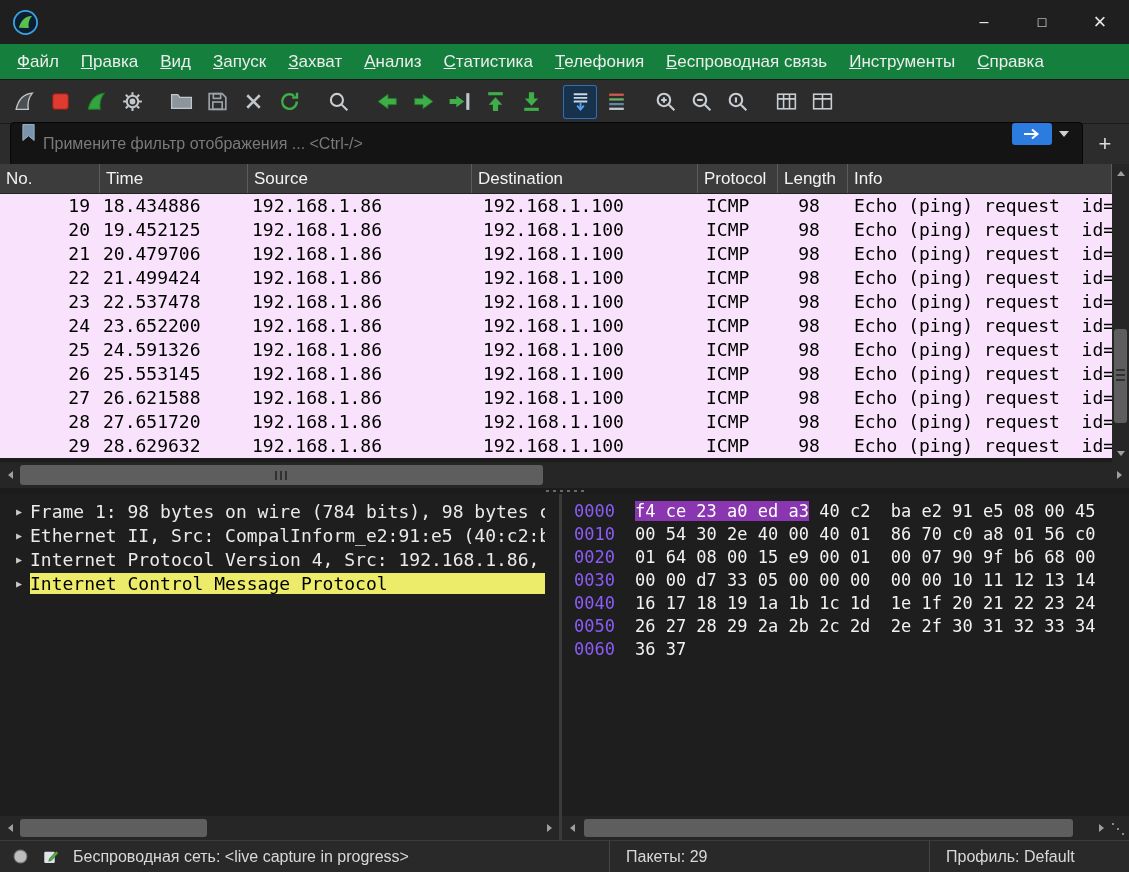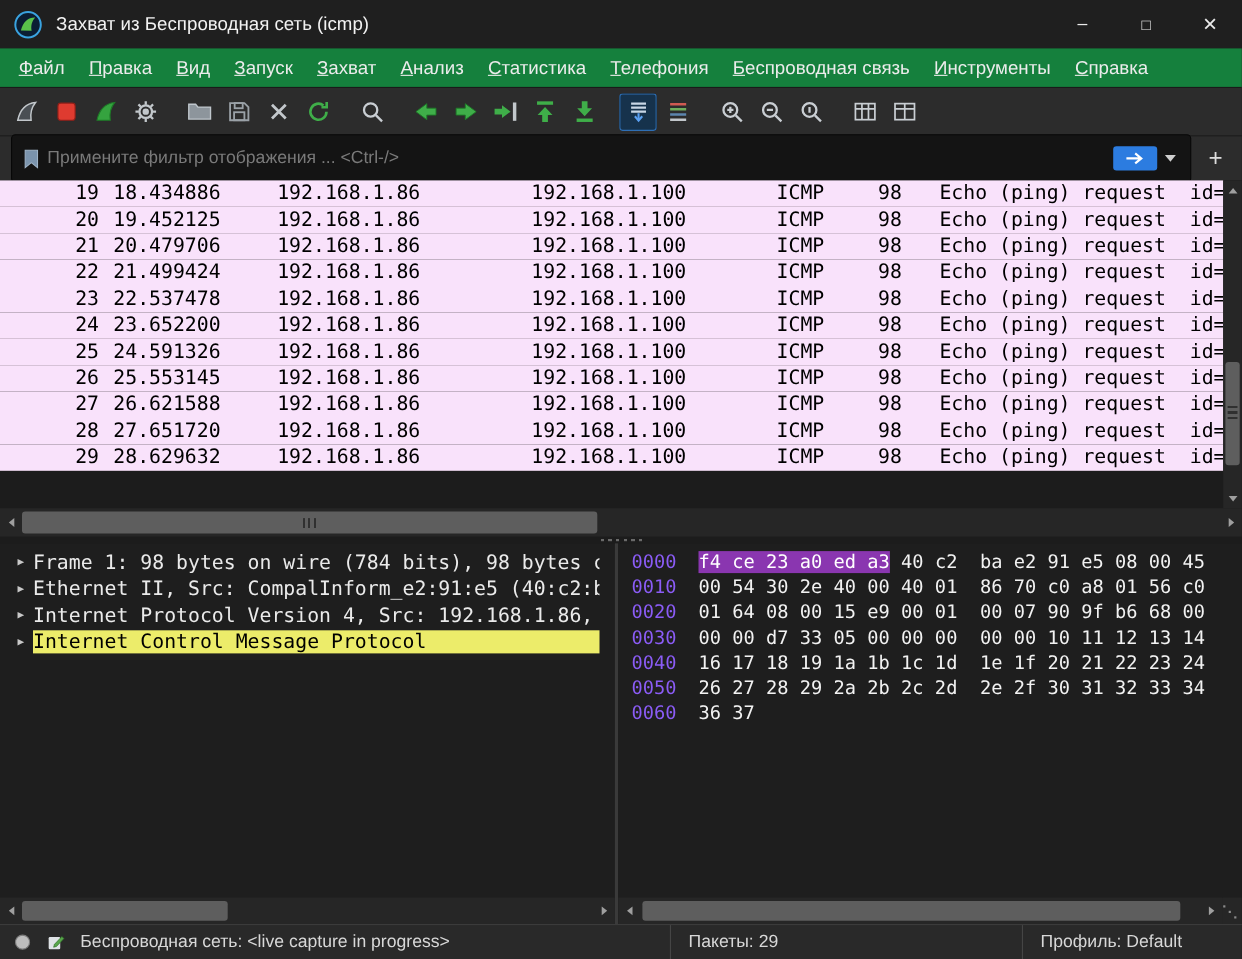--- a/index.html
+++ b/index.html
@@ -22,21 +22,21 @@
 
   
   .toolbar{height:44px;background:#2c2c2c;display:flex;align-items:center;padding-left:6px;border-bottom:1px solid #1a1a1a;flex:0 0 auto;}
   .tbtn{width:34px;height:34px;display:flex;align-items:center;justify-content:center;border-radius:3px;margin:0 1px;flex:0 0 auto;}
   .tbtn.group{margin-left:14px;}
   .tbtn.active{background:#16324c;box-shadow:inset 0 0 0 1px #2f6fb5;}
   .tbtn svg{display:block;}
 
   
   .filterbar{height:40px;background:#2c2c2c;display:flex;align-items:center;padding:0 10px;flex:0 0 auto;}
-  .filterfield{flex:1;height:44px;background:#141414;border:1px solid #070707;border-radius:4px;display:flex;align-items:center;padding:0 6px;}
+  .filterfield{flex:1;height:44px;background:#141414;border:1px solid #070707;border-radius:4px;display:flex;padding:0 6px;}
   .bookmark{display:flex;margin:0 7px 0 4px;flex:0 0 auto;}
   .filterinput{flex:1;background:transparent;border:none;outline:none;color:#e8e8e8;font-size:16px;font-family:"Liberation Sans",sans-serif;min-width:0;}
   .filterinput::placeholder{color:#7a7a7a;}
   .applybtn{width:40px;height:22px;background:#2c7ce0;border-radius:3px;display:flex;align-items:center;justify-content:center;flex:0 0 auto;}
   .caret{width:24px;height:22px;display:flex;align-items:center;justify-content:center;flex:0 0 auto;}
   .caret-shape{width:0;height:0;border-left:5px solid transparent;border-right:5px solid transparent;border-top:6px solid #cfcfcf;}
   .plusbtn{width:28px;height:28px;margin-left:8px;display:flex;align-items:center;justify-content:center;font-size:22px;color:#dcdcdc;flex:0 0 auto;}
 
   
   .packet-area{position:relative;flex:0 0 auto;height:324px;background:#1c1c1c;}
@@ -106,21 +106,20 @@
 
 <div class="window">
 
   <div class="titlebar">
     <span class="logo">
       <svg viewBox="0 0 24 24" width="27" height="27">
           <circle cx="12" cy="12" r="10.3" fill="#0b1e33" stroke="#3aa3e0" stroke-width="1.6"></circle>
           <path d="M6.2 16.6 C8 9.6 12.3 6 17.8 6.2 C14.9 9.5 14.2 13 14.9 16.9 Z" fill="#59c24a"></path>
         </svg>
     </span>
-    <span class="title">Захват из Беспроводная сеть (icmp)</span>
     <div class="wincontrols">
       <div class="wc">–</div>
       <div class="wc wc-max">□</div>
       <div class="wc wc-close">×</div>
     </div>
   </div>
 
   <div class="menubar">
       <div class="menu-item">Файл</div>
       <div class="menu-item">Правка</div>
@@ -309,20 +308,29 @@
           </svg>
       </div>
       <div class="caret">
           <span class="caret-shape"></span>
         </div>
     </div>
     <div class="plusbtn">+</div>
   </div>
 
   <div class="packet-area">
+    <div class="pl-header">
+        <div class="pl-col col-no">No.</div>
+        <div class="pl-col col-time">Time</div>
+        <div class="pl-col col-source">Source</div>
+        <div class="pl-col col-destination">Destination</div>
+        <div class="pl-col col-protocol">Protocol</div>
+        <div class="pl-col col-length">Length</div>
+        <div class="pl-col col-info">Info</div>
+      </div>
     <div class="pl-body">
         <div class="prow">
           <div class="pl-col col-no">19</div>
           <div class="pl-col col-time">18.434886</div>
           <div class="pl-col col-source">192.168.1.86</div>
           <div class="pl-col col-destination">192.168.1.100</div>
           <div class="pl-col col-protocol">ICMP</div>
           <div class="pl-col col-length">98</div>
           <div class="pl-col col-info">Echo (ping) request  id=</div>
         </div>

